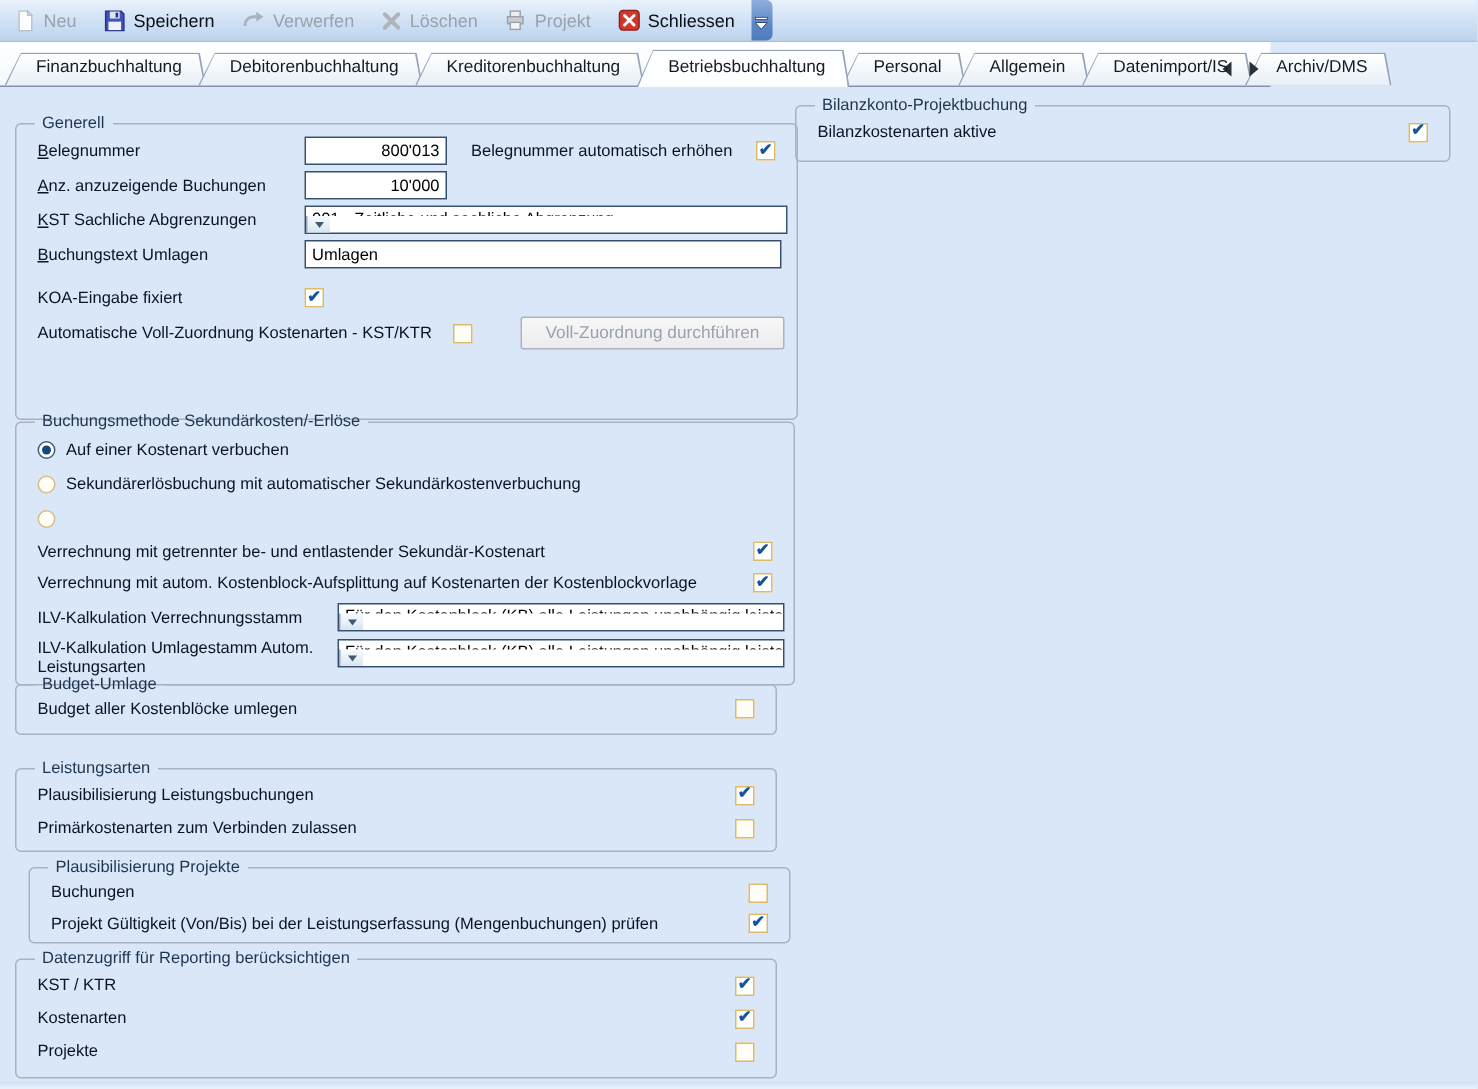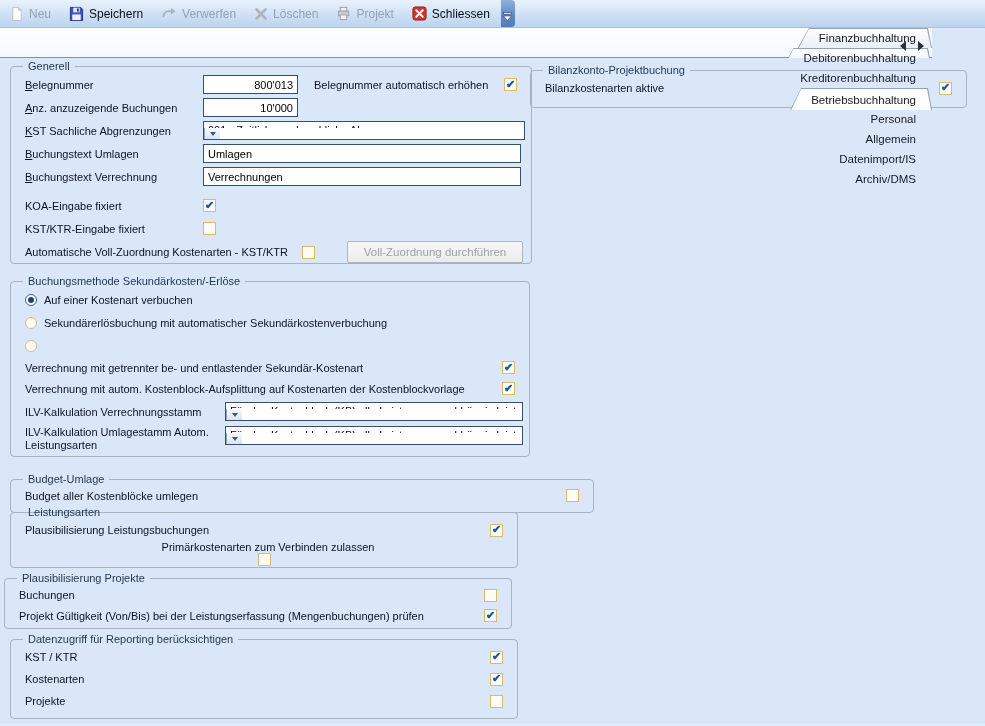--- a/index.html
+++ b/index.html
@@ -10,23 +10,23 @@
   .toolbar { position:absolute; left:0; top:0; width:985px; height:28px;
     background:linear-gradient(#e9f2fc, #cfe0f4 55%, #bdd4ee); border-bottom:1px solid #aac2e0; display:flex; align-items:stretch; }
   .tb-btn { display:flex; align-items:center; gap:5px; padding:0 9px; font-size:12px; cursor:default; }
   .tb-btn.enabled { color:#0b0f14; }
   .tb-btn.disabled { color:#98a2ad; }
   .tb-btn svg { display:block; }
   .tb-overflow { width:14px; margin-left:2px; border-radius:0 4px 4px 0;
     background:linear-gradient(#8fb0dd,#5d87c4 60%,#4f7cbc); display:flex; align-items:flex-end; justify-content:center; padding-bottom:4px; }
 
   
-  .tabrow { position:absolute; left:0; top:28px; width:932px; height:30px;
+  .tabrow { position:absolute; left:0; top:28px; width:847px; height:30px;
     background:linear-gradient(#ffffff,#f4f8fc); border-bottom:1px solid #8291a7;
-    display:flex; align-items:flex-end; padding-left:8px;flex-direction:column; }
+    display:flex; align-items:flex-end; padding-left:8px; }
   .tab { position:relative; height:22px; margin-left:-5px; cursor:default; }
   .tab::before { content:""; position:absolute; inset:0; background:#93a2b8;
     clip-path:polygon(11px 0, calc(100% - 4px) 0, 100% 100%, 0 100%); }
   .tab::after { content:""; position:absolute; inset:1px 1px 0 1px;
     background:linear-gradient(#ffffff,#e8eff7);
     clip-path:polygon(10px 0, calc(100% - 4px) 0, 100% 100%, 0 100%); }
   .tab .t { position:relative; z-index:2; display:block; padding:4px 16px 4px 21px; color:#151b26; font-size:11.5px; white-space:nowrap; }
   .tab.active { height:25px; z-index:3; margin-bottom:-1px; }
   .tab.active::after { background:#fdfeff; }
   .tab.active .t { padding-top:6px; }
@@ -171,21 +171,21 @@
       <span class="t">Archiv/DMS</span>
     </div>
   <div class="tab-scroll">
     <span class="tri-left"></span>
     <span class="tri-right"></span>
   </div>
 </div>
 
 <div class="content">
 
-  <fieldset style="left:10px; top:2px; width:508px; height:204px;">
+  <fieldset style="left:10px; top:18px; width:508px; height:204px;">
     <legend>Generell</legend>
     <div class="frow">
       <span class="lbl w178 mn">Belegnummer</span>
       <input class="tin num" value="800'013" style="">
       <span class="lbl" style="margin-left:16px;">Belegnummer automatisch erhöhen</span>
       <span class="spacer"></span>
       <span class="cb checked right"></span>
     </div>
     <div class="frow">
       <span class="lbl w178 mn">Anz. anzuzeigende Buchungen</span>
@@ -195,31 +195,23 @@
       <span class="lbl w178 mn">KST Sachliche Abgrenzungen</span>
       <div class="combo w322">
         <span class="txt">001 - Zeitliche und sachliche Abgrenzung</span>
         <span class="dbtn"></span>
       </div>
     </div>
     <div class="frow">
       <span class="lbl w178 mn">Buchungstext Umlagen</span>
       <input class="tin wide" value="Umlagen" style="">
     </div>
-    <div class="frow">
-      <span class="lbl w178 mn">Buchungstext Verrechnung</span>
-      <input class="tin wide" value="Verrechnungen" style="">
-    </div>
     <div class="frow" style="margin-top:6px;">
       <span class="lbl w178">KOA-Eingabe fixiert</span>
       <span class="cb checked"></span>
-    </div>
-    <div class="frow">
-      <span class="lbl w178">KST/KTR-Eingabe fixiert</span>
-      <span class="cb"></span>
     </div>
     <div class="frow" style="height:24px;">
       <span class="lbl">Automatische Voll-Zuordnung Kostenarten - KST/KTR</span>
       <span class="cb" style="margin-left:14px;"></span>
       <span class="spacer"></span>
       <span class="btn-disabled">Voll-Zuordnung durchführen</span>
     </div>
   </fieldset>
 
   <fieldset style="left:10px; top:217px; width:508px; height:182px;">
@@ -257,44 +249,44 @@
         <span>ILV-Kalkulation Umlagestamm Autom.</span><br>
         <span>Leistungsarten</span>
       </span>
       <div class="combo w298">
         <span class="txt">Für den Kostenblock (KB) alle Leistungen unabhängig leiste</span>
         <span class="dbtn"></span>
       </div>
     </div>
   </fieldset>
 
-  <fieldset style="left:10px; top:415px; width:584px; height:40px;">
+  <fieldset style="left:10px; top:392px; width:508px; height:40px;">
     <legend>Budget-Umlage</legend>
     <div class="frow" style="height:19px;">
       <span class="lbl">Budget aller Kostenblöcke umlegen</span>
       <span class="spacer"></span>
       <span class="cb right"></span>
     </div>
   </fieldset>
 
   <fieldset style="left:10px; top:448px; width:508px; height:62px;">
     <legend>Leistungsarten</legend>
     <div class="frow" style="height:22px;">
       <span class="lbl">Plausibilisierung Leistungsbuchungen</span>
       <span class="spacer"></span>
       <span class="cb checked right"></span>
     </div>
-    <div class="frow" style="height:22px;flex-direction:column;">
+    <div class="frow" style="height:22px;">
       <span class="lbl">Primärkostenarten zum Verbinden zulassen</span>
       <span class="spacer"></span>
       <span class="cb right"></span>
     </div>
   </fieldset>
 
-  <fieldset style="left:4px; top:514px; width:508px; height:57px;">
+  <fieldset style="left:19px; top:514px; width:508px; height:57px;">
     <legend>Plausibilisierung Projekte</legend>
     <div class="frow" style="height:20px;">
       <span class="lbl">Buchungen</span>
       <span class="spacer"></span>
       <span class="cb right"></span>
     </div>
     <div class="frow" style="height:21px;">
       <span class="lbl">Projekt Gültigkeit (Von/Bis) bei  der Leistungserfassung (Mengenbuchungen) prüfen</span>
       <span class="spacer"></span>
       <span class="cb checked right"></span>

